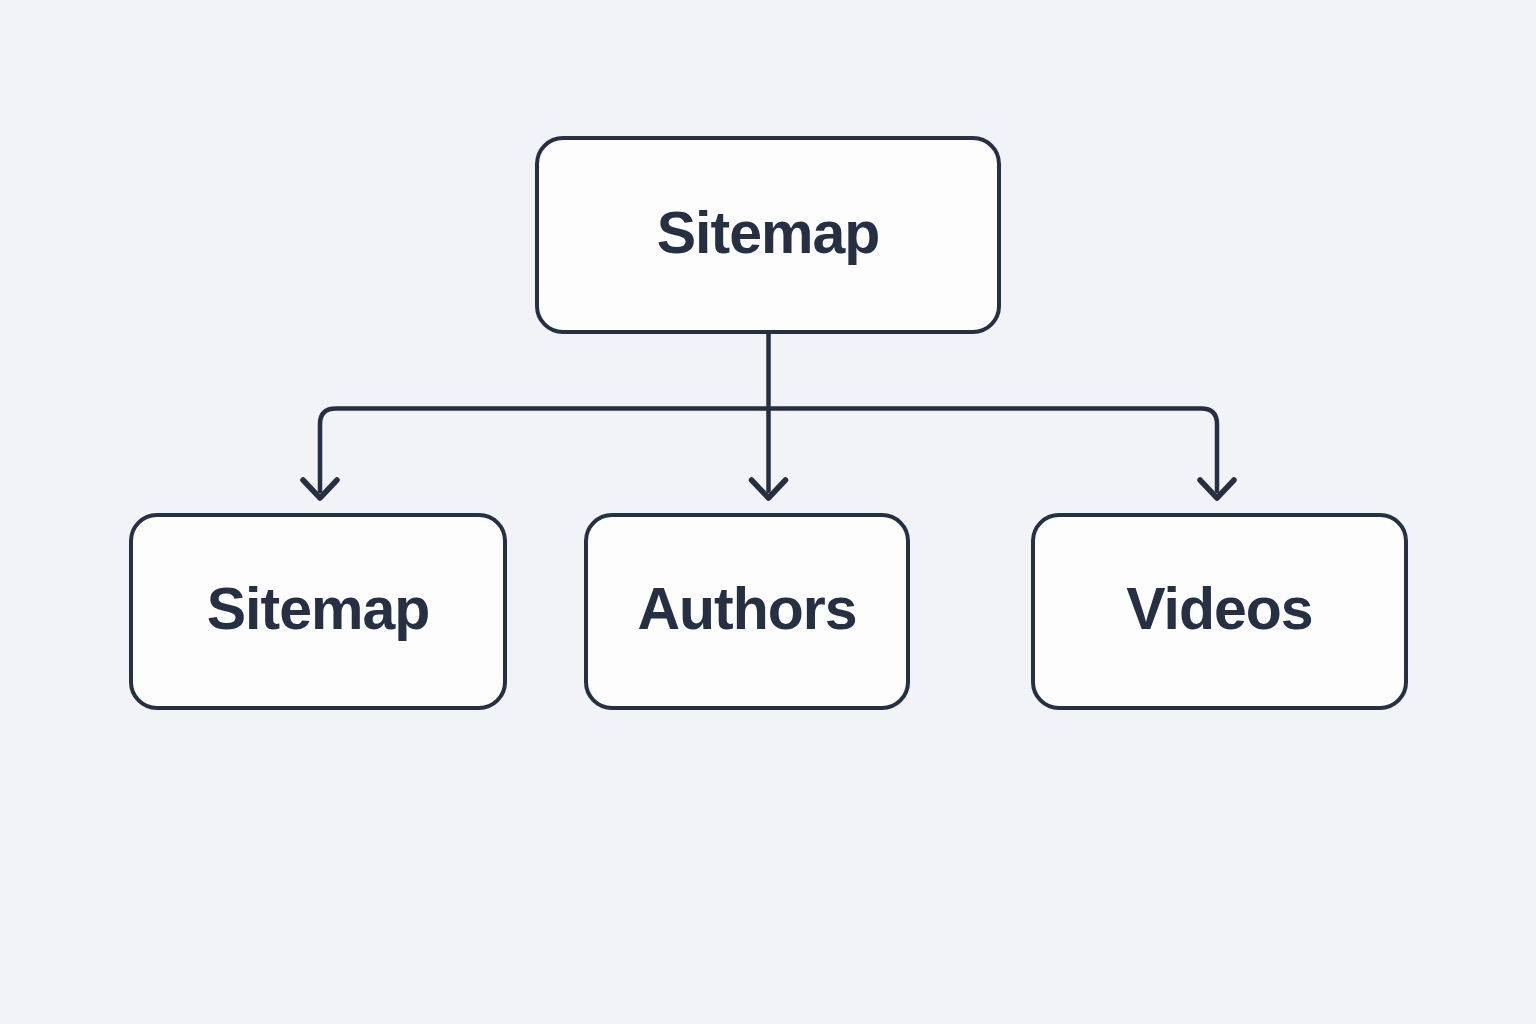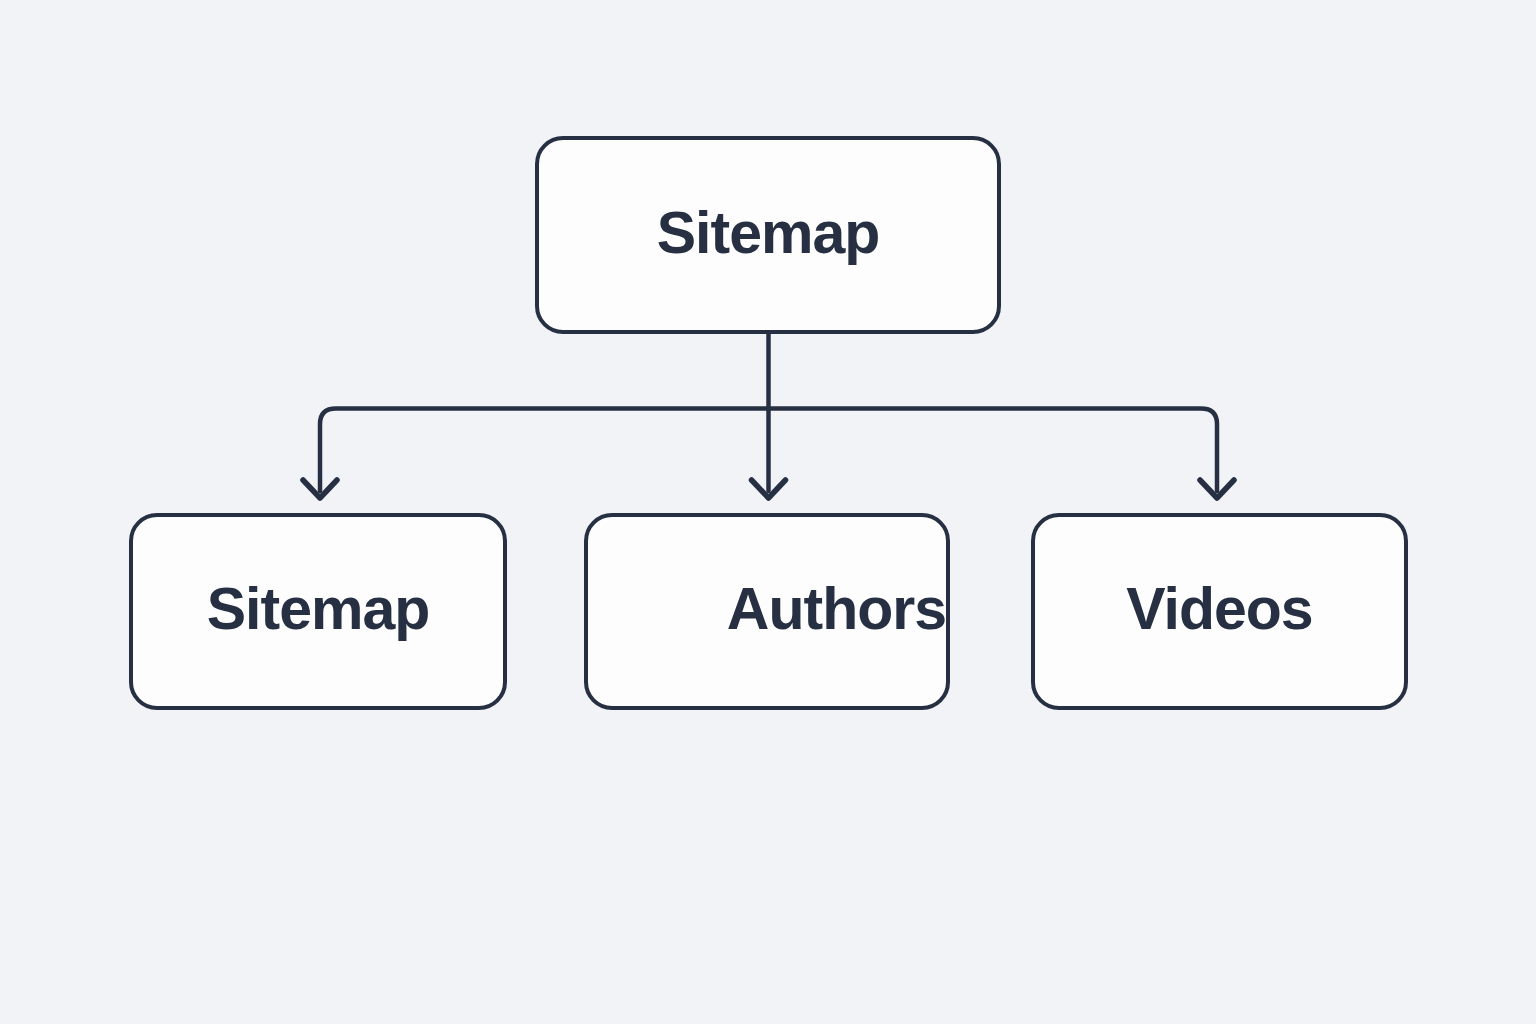--- a/index.html
+++ b/index.html
@@ -53,21 +53,21 @@
   .node-label {
     font-size: 59px;
     font-weight: 700;
     letter-spacing: -1px;
     color: var(--text);
     line-height: 1;
     padding-bottom: 4px;
   }
   #node-sitemap  { left: 535px;  top: 136px; width: 466px; height: 198px; }
   #node-articles { left: 129px;  top: 513px; width: 378px; height: 197px; }
-  #node-authors  { left: 584px;  top: 513px; width: 366px; height: 197px; justify-content: flex-end; }
+  #node-authors  { left: 584px;  top: 513px; width: 326px; height: 197px; }
   #node-videos   { left: 1031px; top: 513px; width: 377px; height: 197px; justify-content: center; }
 </style>
 </head>
 <body>
 
 <div class="canvas">
 
   <svg class="connector-layer" viewBox="0 0 1536 1024" xmlns="http://www.w3.org/2000/svg">
 
     <path class="connector" d="M 768.5 334 L 768.5 491"></path>

